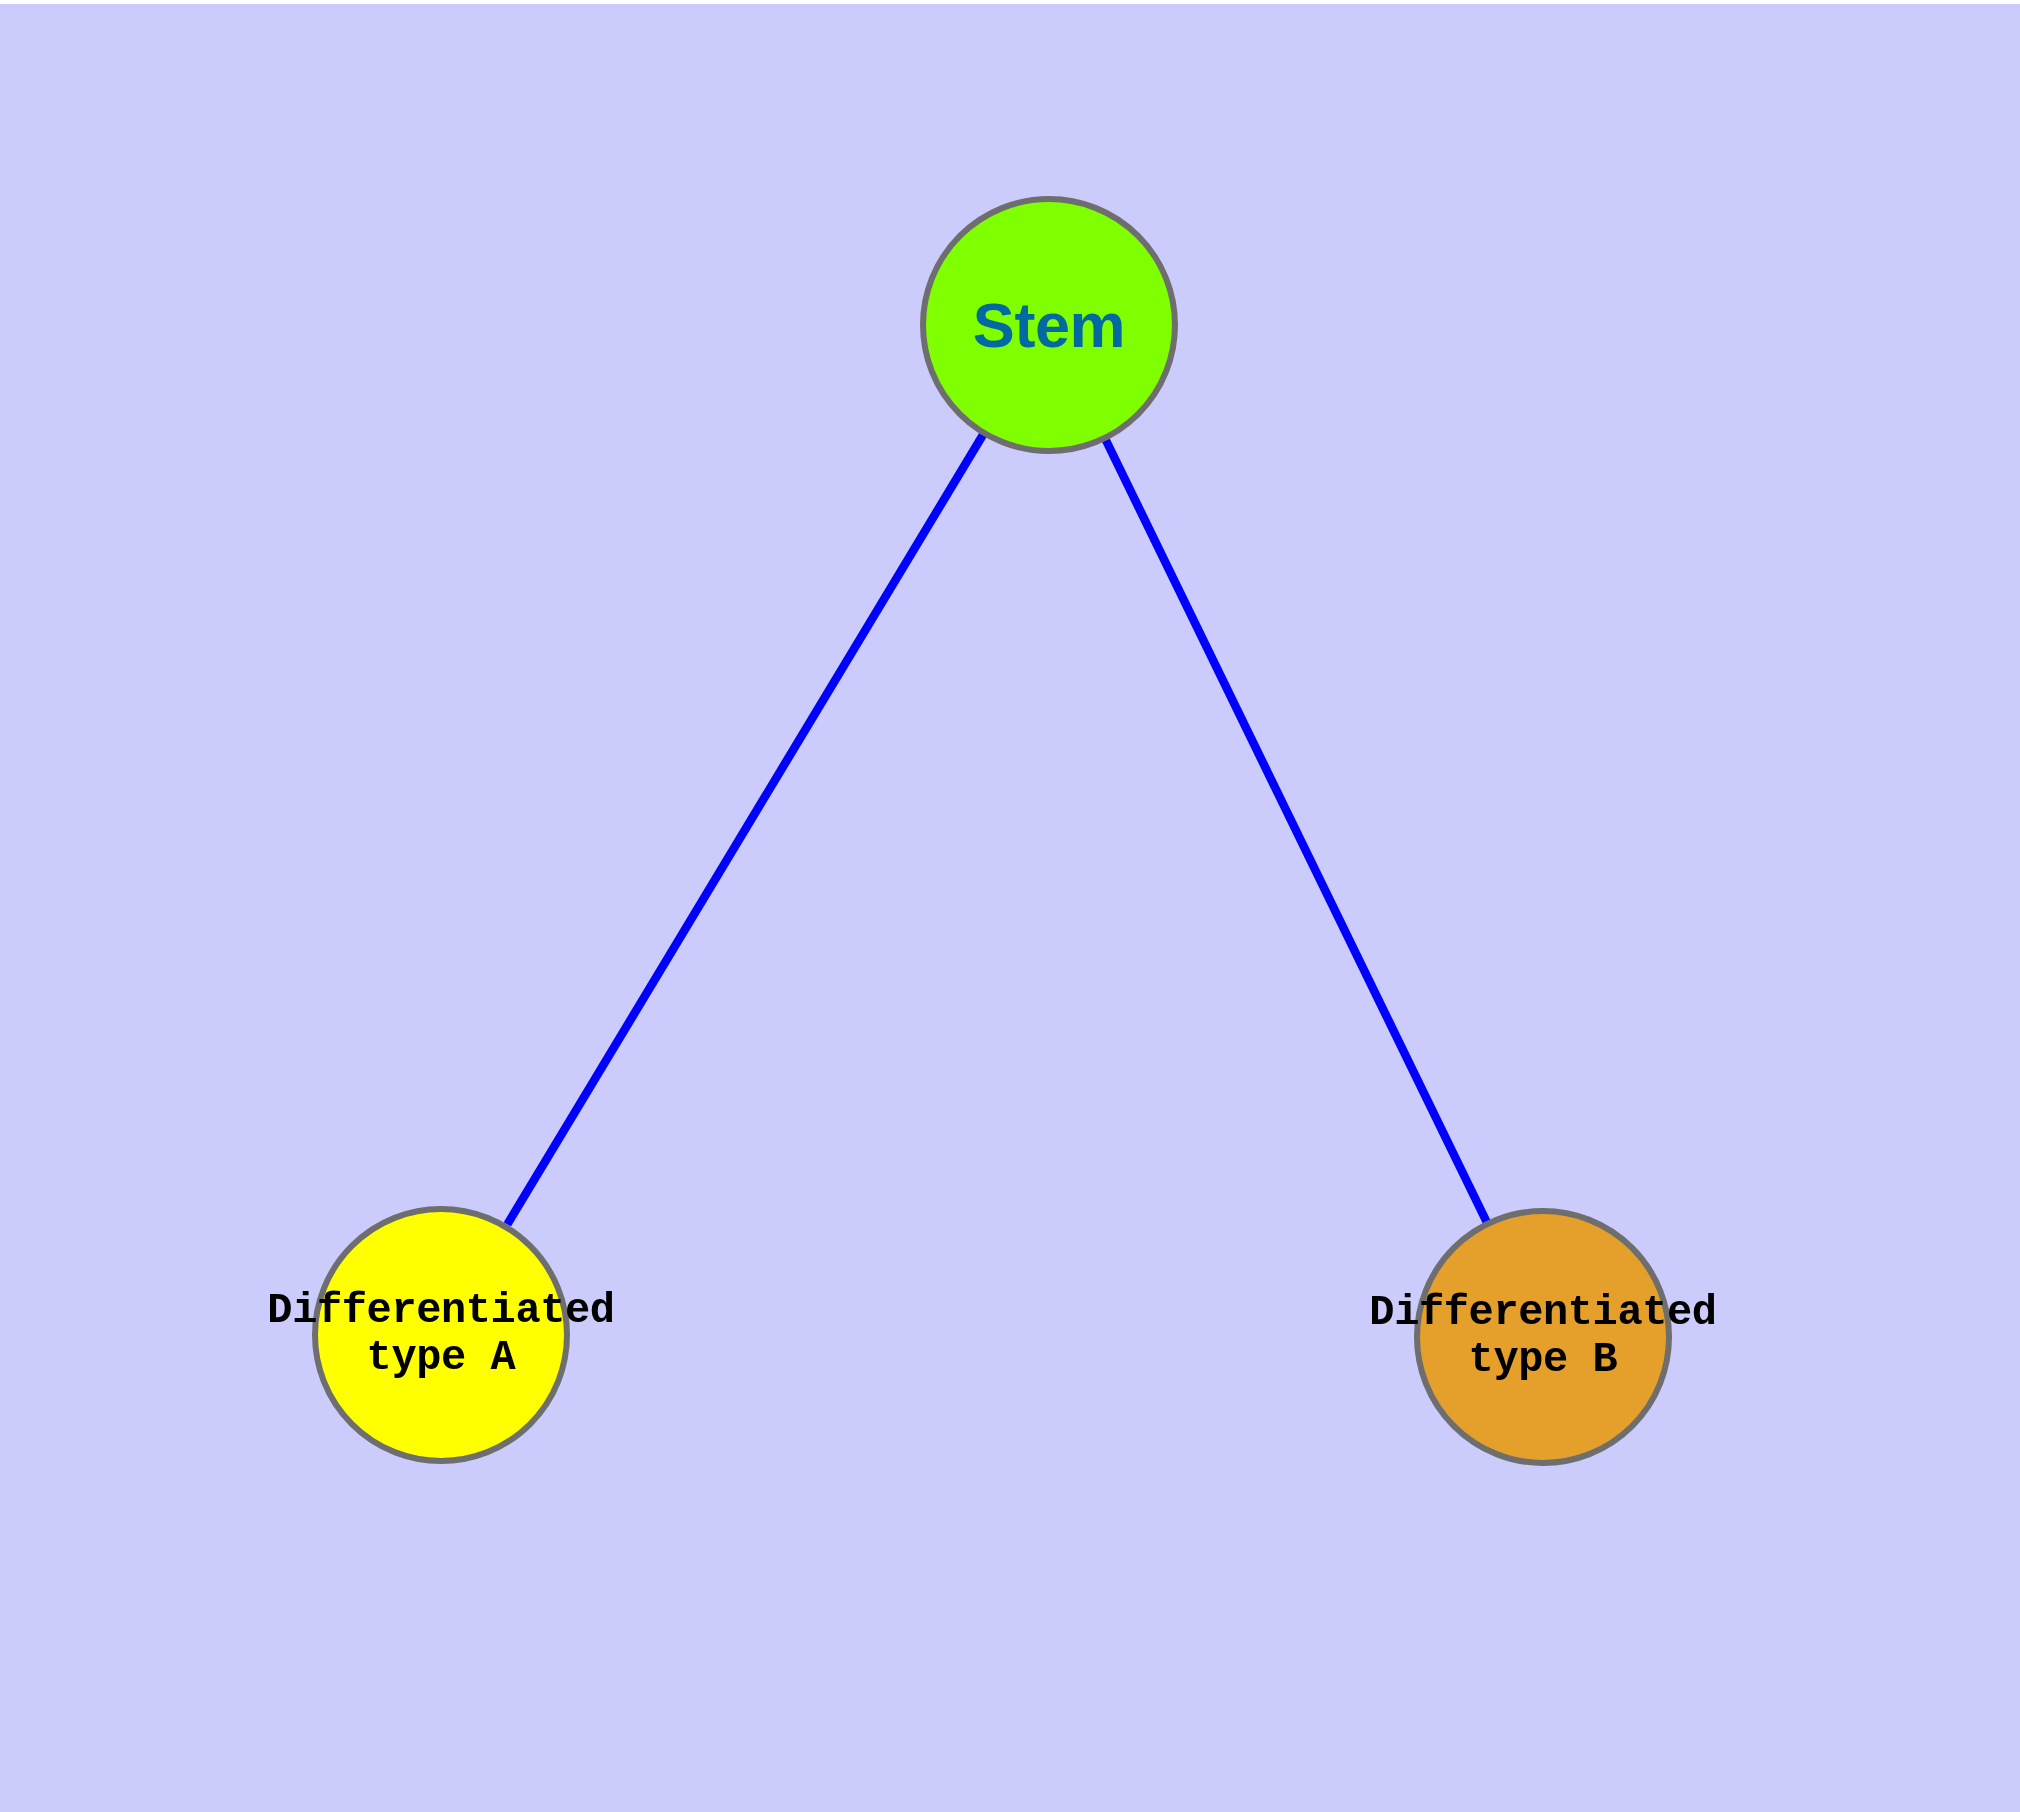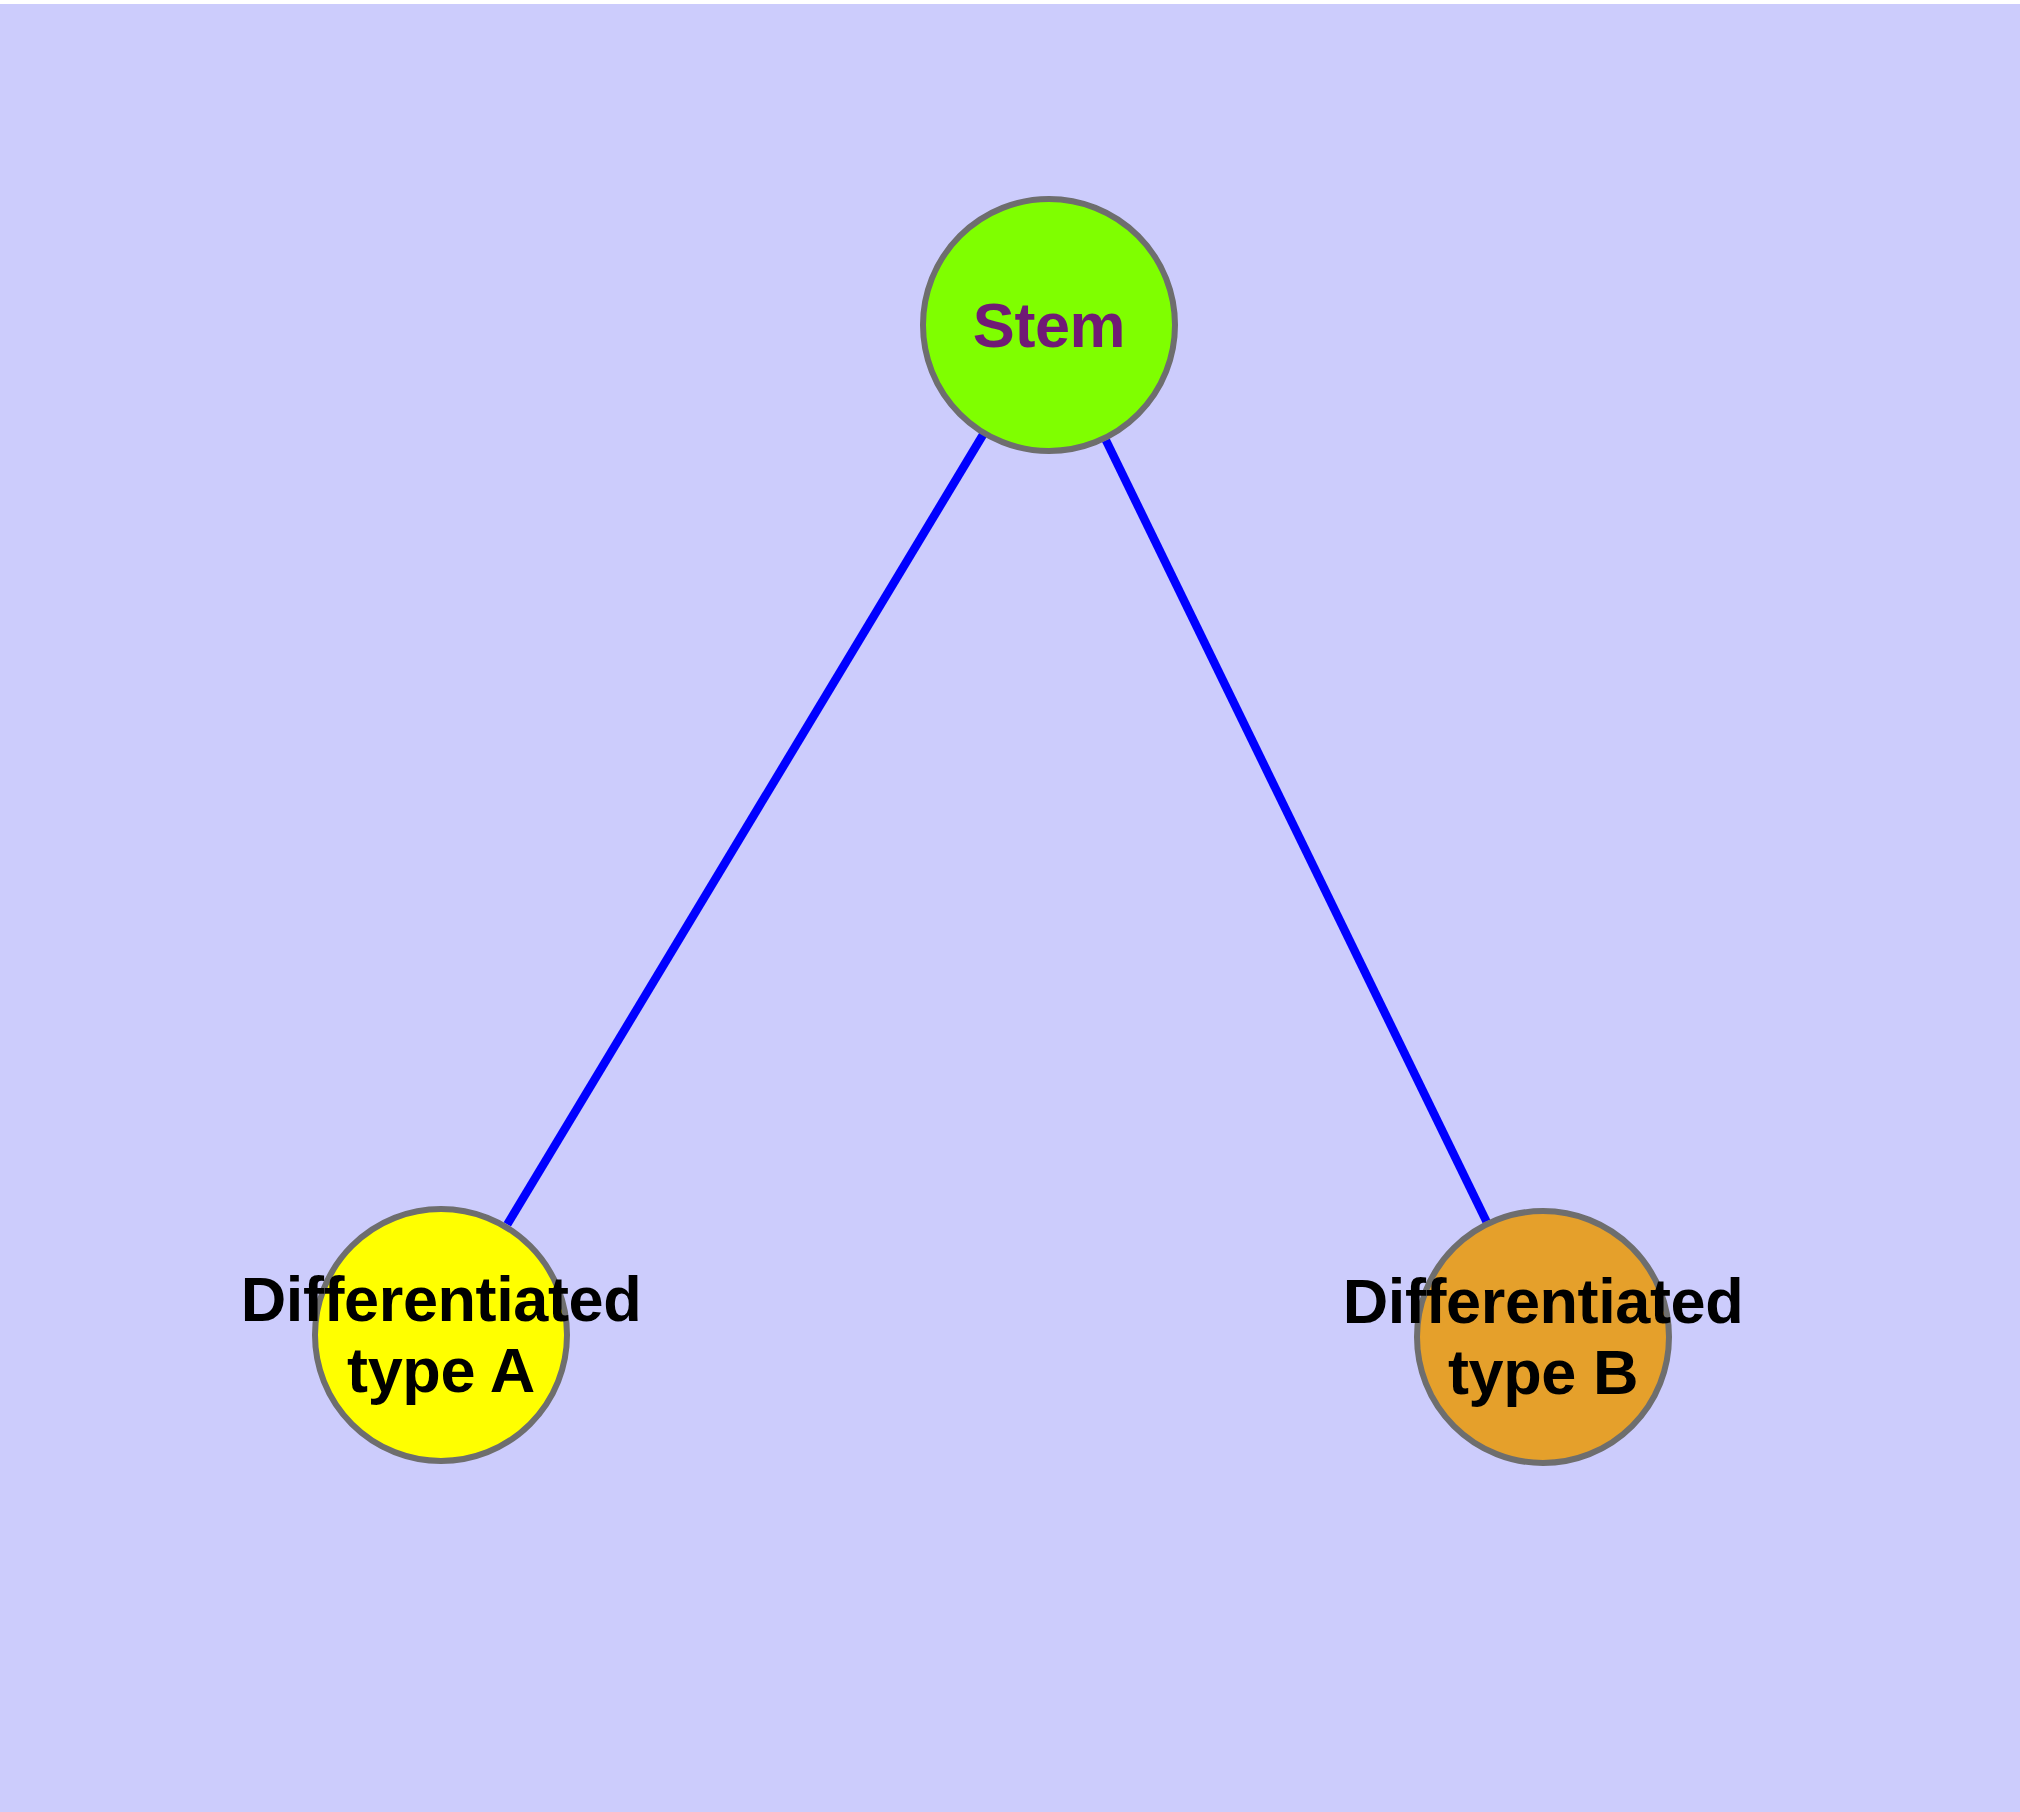--- a/index.html
+++ b/index.html
@@ -50,36 +50,37 @@
     text-align: center;
     color: #000000;
     font-weight: bold;
     line-height: 1.12;
     letter-spacing: -0.4px;
   }
   .node-label.single {
     font-size: 63px;
   }
   .node-label.double {
-    font-size: 63px;
+    font-size: 42px;
+    font-family: Liberation Mono, monospace;
   }
 </style>
 </head>
 <body>
 
 <div id="canvas" style="background: rgb(255, 255, 255);">
   <div id="plot-area" style="background: rgb(204, 204, 252);">
 
     <svg id="edge-layer" viewBox="0 0 2384 2133" preserveAspectRatio="none" xmlns="http://www.w3.org/2000/svg">
       <line class="graph-edge" x1="1159.5718734594218" y1="508.2037978222412" x2="598.4281265405782" y2="1439.796202177759" stroke="#0000ff" stroke-width="10"></line>
       <line class="graph-edge" x1="1304.5547636508215" y1="514.6545404857932" x2="1753.4452363491785" y2="1436.3454595142068" stroke="#0000ff" stroke-width="10"></line>
     </svg>
 
     <div class="graph-node" style="left: 920px; top: 192px; width: 258px; height: 258px; background: rgb(127, 255, 0); border-color: rgb(110, 110, 110); border-width: 6px;">
-      <span class="node-label single" style="color: #701a75;">Stem</span>
+      <span class="node-label single" style="color: #0369a1;">Stem</span>
     </div>
 
     <div class="graph-node" style="left: 312px; top: 1202px; width: 258px; height: 258px; background: rgb(255, 255, 0); border-color: rgb(110, 110, 110); border-width: 6px;">
       <span class="node-label double" style="color: rgb(0, 0, 0);">Differentiated
 type A</span>
     </div>
 
     <div class="graph-node" style="left: 1414px; top: 1204px; width: 258px; height: 258px; background: rgb(229, 160, 43); border-color: rgb(110, 110, 110); border-width: 6px;">
       <span class="node-label double" style="color: rgb(0, 0, 0);">Differentiated
 type B</span>

